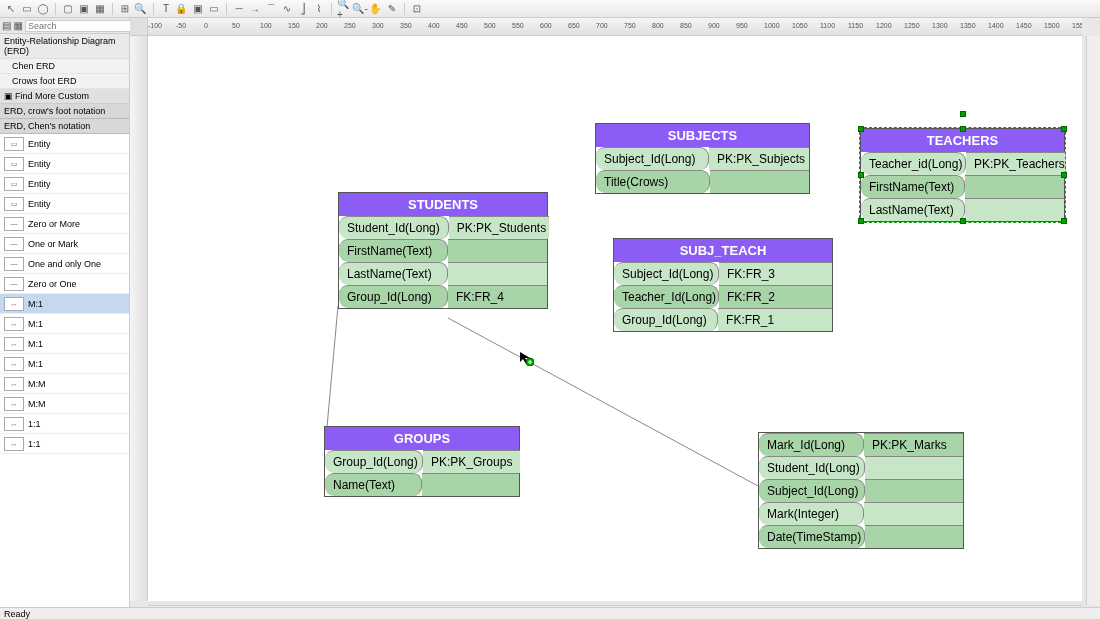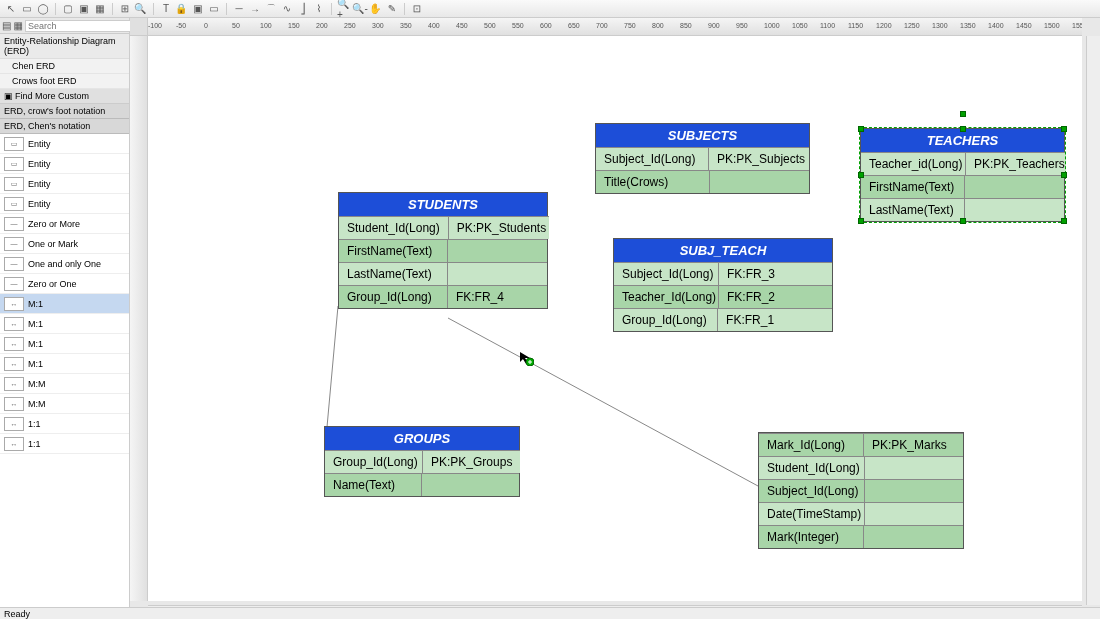--- a/index.html
+++ b/index.html
@@ -35,26 +35,26 @@
 .ruler-corner { position: absolute; top: 0; left: 0; width: 18px; height: 18px; background: #e0e0e0; border-right: 1px solid #ccc; border-bottom: 1px solid #ccc; }
 .ruler-tick { position: absolute; font-size: 7px; color: #555; }
 .canvas { position: absolute; top: 18px; left: 18px; right: 18px; bottom: 18px; background: #fff; overflow: hidden; }
 .scrollbar-h { position: absolute; bottom: 0; left: 18px; right: 18px; height: 14px; background: #eee; border-top: 1px solid #ccc; display: flex; align-items: center; gap: 4px; padding: 0 4px; font-size: 8px; }
 .scrollbar-v { position: absolute; top: 18px; right: 0; width: 14px; bottom: 14px; background: #eee; border-left: 1px solid #ccc; }
 
 
 .entity { position: absolute; border: 1px solid #555; font-size: 12px; }
 .entity.selected { outline: 1px dashed #00a000; }
 .entity .handle { position: absolute; width: 6px; height: 6px; background: #00a000; border: 1px solid #060; }
-.entity-title { background: #1d4ed8; color: #fff; text-align: center; padding: 4px 8px; font-weight: bold; font-size: 13px; font-style: italic; }
+.entity-title { background: #8b5cf6; color: #fff; text-align: center; padding: 4px 8px; font-weight: bold; font-size: 13px; }
 .entity-row { display: flex; }
 .entity-cell { padding: 4px 8px; border-top: 1px solid #888; }
 .entity-row:nth-child(even) .entity-cell { background: #c7e5c7; }
 .entity-row:nth-child(odd) .entity-cell { background: #a8d5a8; }
-.cell-left { border-right: 1px solid #888; }
+.cell-left { border-right: 1px solid #888; border-radius: 9px; }
 
 
 .status { position: absolute; bottom: 0; left: 0; right: 0; height: 12px; background: #eee; border-top: 1px solid #ccc; font-size: 9px; padding: 0 4px; display: flex; align-items: center; }
 
 svg.connector { position: absolute; top: 0; left: 0; pointer-events: none; overflow: visible; }
 .cursor-add { position: absolute; width: 10px; height: 10px; pointer-events: none; }
 </style>
 </head>
 <body>
 
@@ -305,25 +305,25 @@
           </div>
           <div class="entity-row">
             <div class="entity-cell cell-left" style="width:106px">Student_Id(Long)</div>
             <div class="entity-cell" style="width:100px"> </div>
           </div>
           <div class="entity-row">
             <div class="entity-cell cell-left" style="width:106px">Subject_Id(Long)</div>
             <div class="entity-cell" style="width:100px"> </div>
           </div>
           <div class="entity-row">
+            <div class="entity-cell cell-left" style="width:106px">Mark(Integer)</div>
+            <div class="entity-cell" style="width:100px"> </div>
+          </div>
+          <div class="entity-row">
             <div class="entity-cell cell-left" style="width:106px">Date(TimeStamp)</div>
-            <div class="entity-cell" style="width:100px"> </div>
-          </div>
-          <div class="entity-row">
-            <div class="entity-cell cell-left" style="width:106px">Mark(Integer)</div>
             <div class="entity-cell" style="width:100px"> </div>
           </div>
         </div>
         <div class="cursor-add" style="left: 372px; top: 316px;"><svg width="14" height="14">
             <polygon points="0,0 0,10 3,7 6,12 8,11 5,6 10,6" fill="#000"></polygon>
             <circle cx="10" cy="10" r="4" fill="#0a0" stroke="#060"></circle>
             <path d="M8 10h4M10 8v4" stroke="#fff" stroke-width="1"></path>
           </svg></div>
       </div>
     <div class="scrollbar-h">

